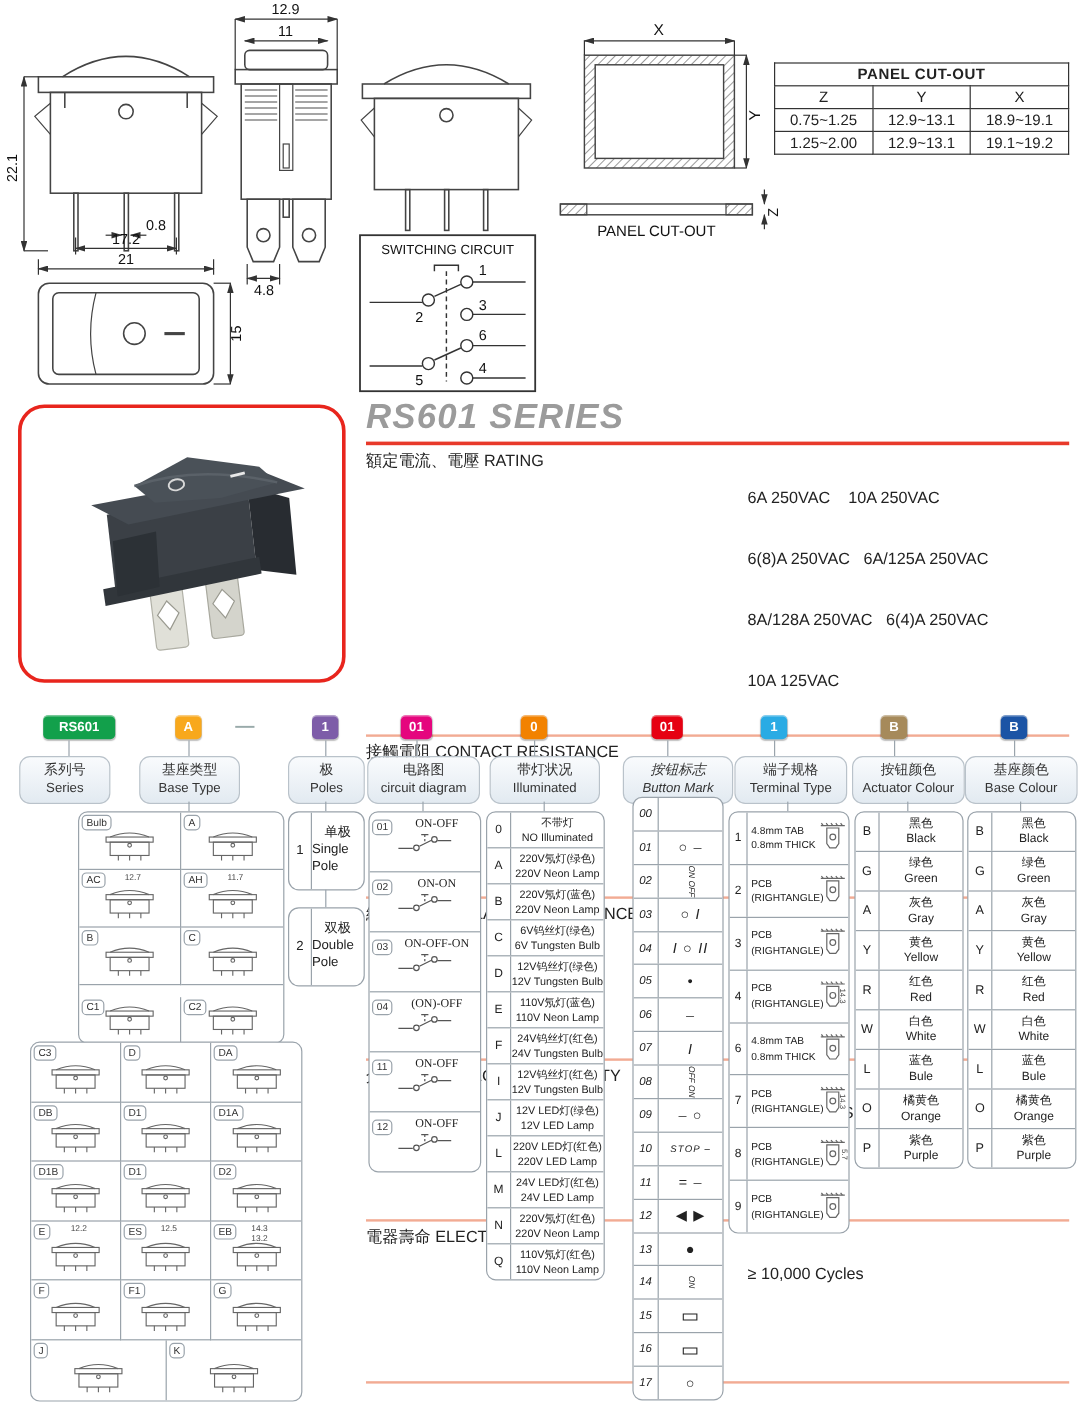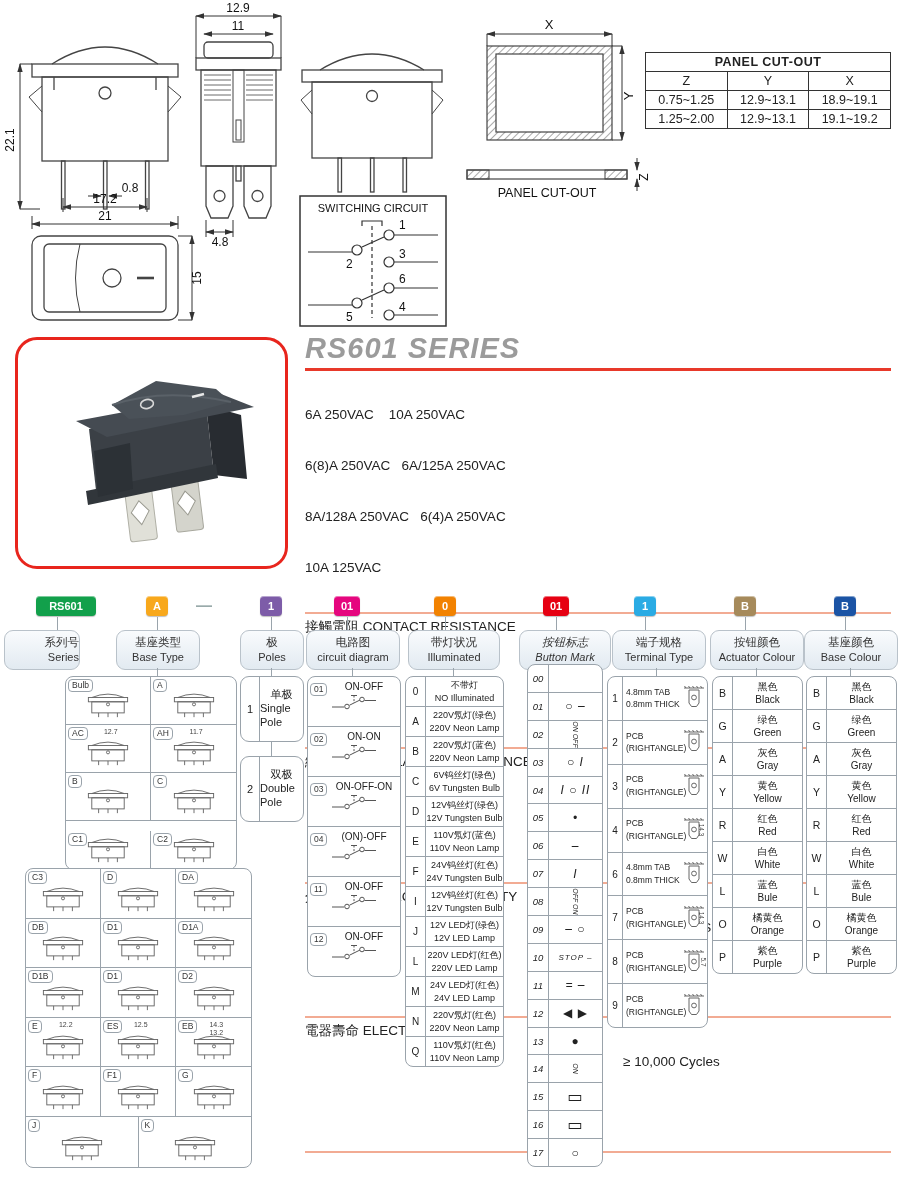--- a/index.html
+++ b/index.html
@@ -63,21 +63,21 @@
 
   
   .polebox{position:absolute;left:240px;width:62px;height:64px;border:1px solid #9aa3ab;border-radius:9px;background:#fff;display:flex;overflow:hidden;}
   .pnum{width:18px;border-right:1px solid #9aa3ab;display:flex;align-items:center;justify-content:center;font-size:11px;}
   .ptxt{flex:1;display:flex;flex-direction:column;align-items:center;justify-content:center;font-size:11px;line-height:1.25;text-align:left;}
 
   
   .circuits{left:307px;top:676px;width:92px;}
   .crow{position:relative;height:45px;border-bottom:1px solid #9aa3ab;text-align:center;}
   .crow:last-child{border-bottom:none;}
-  .clabel{margin:4px 0 0 20px;font-size:10px;}
+  .clabel{margin:4px 0 0 20px;font-size:10px;font-family:Liberation Serif, serif;}
   .cglyph{width:48px;height:17px;margin-top:2px;}
 
   
   .illum{left:405px;top:676px;width:97px;}
   .irow{display:flex;height:29px;border-bottom:1px solid #9aa3ab;}
   .irow:last-child{border-bottom:none;}
   .icode{width:19px;flex:none;border-right:1px solid #9aa3ab;display:flex;align-items:center;justify-content:center;font-size:10px;}
   .itxt{flex:1;display:flex;flex-direction:column;align-items:center;justify-content:center;font-size:9px;line-height:1.35;text-align:center;}
 
   
@@ -313,20 +313,21 @@
       <path d="M78,54 Q130,36 197,51" fill="none" stroke="#5a6168" stroke-width="2"></path>
       <ellipse cx="113" cy="53" rx="6.5" ry="4.5" transform="rotate(-12 113 53)" fill="none" stroke="#d8d8d8" stroke-width="1.6"></ellipse>
       <line x1="158" y1="46" x2="170" y2="43" stroke="#e8e8e8" stroke-width="2.4"></line>
     </svg>
   </div>
 
   <div class="series-title">RS601 SERIES</div>
   <div class="spec">
 
   <div class="srow">
+      <div class="slabel">額定電流、電壓 RATING</div>
       <div class="svals">
         <div class="sv">6A 250VAC    10A 250VAC</div>
         <div class="sv">6(8)A 250VAC   6A/125A 250VAC</div>
         <div class="sv">8A/128A 250VAC   6(4)A 250VAC</div>
         <div class="sv">10A 125VAC</div>
       </div>
     </div>
       <div class="srow">
       <div class="slabel">接觸電阻 CONTACT RESISTANCE</div>
       <div class="svals">
@@ -369,21 +370,21 @@
   <div class="badge bg-amber" style="left:146px;width:22px;">A</div>
   <div class="code-dash">—</div>
   <div class="badge bg-purple" style="left:260px;width:22px;">1</div>
   <div class="badge bg-magenta" style="left:334px;width:26px;">01</div>
   <div class="badge bg-orange" style="left:434px;width:22px;">0</div>
   <div class="badge bg-red" style="left:543px;width:26px;">01</div>
   <div class="badge bg-blue" style="left:634px;width:22px;">1</div>
   <div class="badge bg-tan" style="left:734px;width:22px;">B</div>
   <div class="badge bg-navy" style="left:834px;width:22px;">B</div>
 
-  <div class="lblbox" style="left:4px;width:74px;align-items:flex-end;">
+  <div class="lblbox" style="left:16px;width:74px;">
       <span>系列号</span>
       <span class="en">Series</span>
     </div>
   <div class="lblbox" style="left:116px;width:82px;">
       <span>基座类型</span>
       <span class="en">Base Type</span>
     </div>
   <div class="lblbox" style="left:240px;width:62px;">
       <span>极</span>
       <span class="en">Poles</span>

